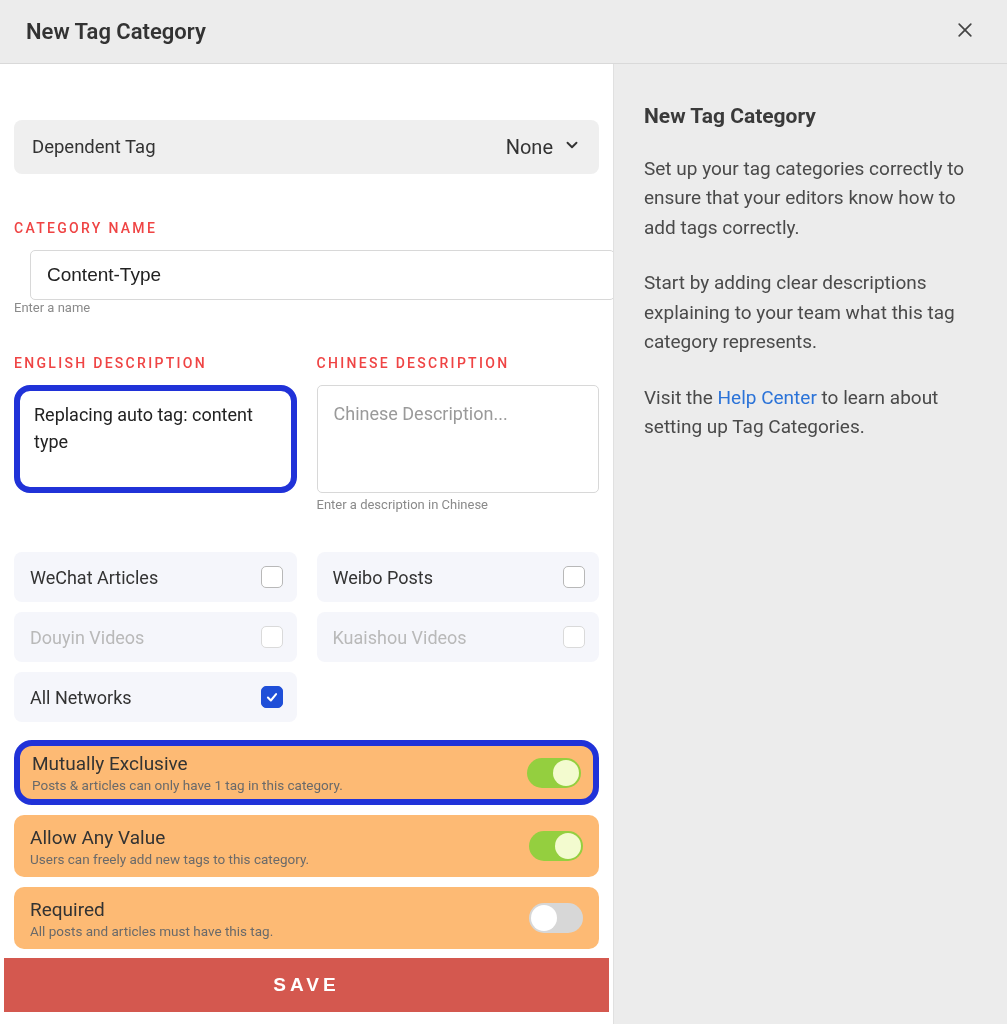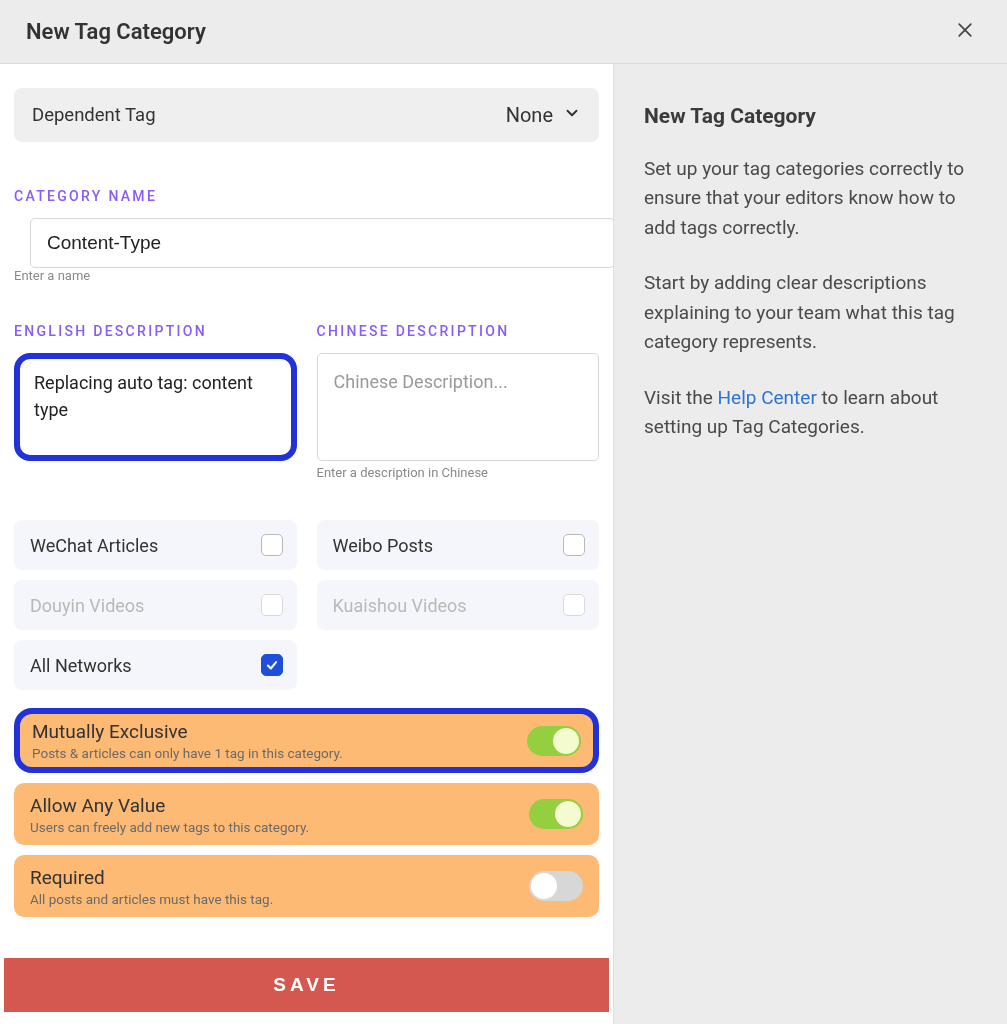--- a/index.html
+++ b/index.html
@@ -52,21 +52,21 @@
   }
   .right-pane {
     flex: 1;
     background: #ececec;
     padding: 40px 30px 30px 30px;
   }
 
   .form-scroll {
     flex: 1;
     overflow: hidden;
-    padding: 24px 14px 10px 14px;
+    padding: 56px 14px 10px 14px;
   }
 
   
   .dep-row {
     background: #efefef;
     border-radius: 8px;
     height: 54px;
     padding: 0 18px;
     display: flex;
     align-items: center;
@@ -84,21 +84,21 @@
     font-size: 20px;
     color: #333;
   }
   .chev { width: 18px; height: 18px; }
 
   
   .sec-label {
     margin-top: 46px;
     font-size: 14px;
     letter-spacing: 2.3px;
-    color: #8b5cf6;
+    color: #ef4444;
     font-weight: 500;
   }
   .input {
     width: 100%;
     margin-top: 14px;
     height: 50px;
     border: 1px solid #d8d8d8;
     border-radius: 5px;
     padding: 0 16px;
     font-size: 19px;

